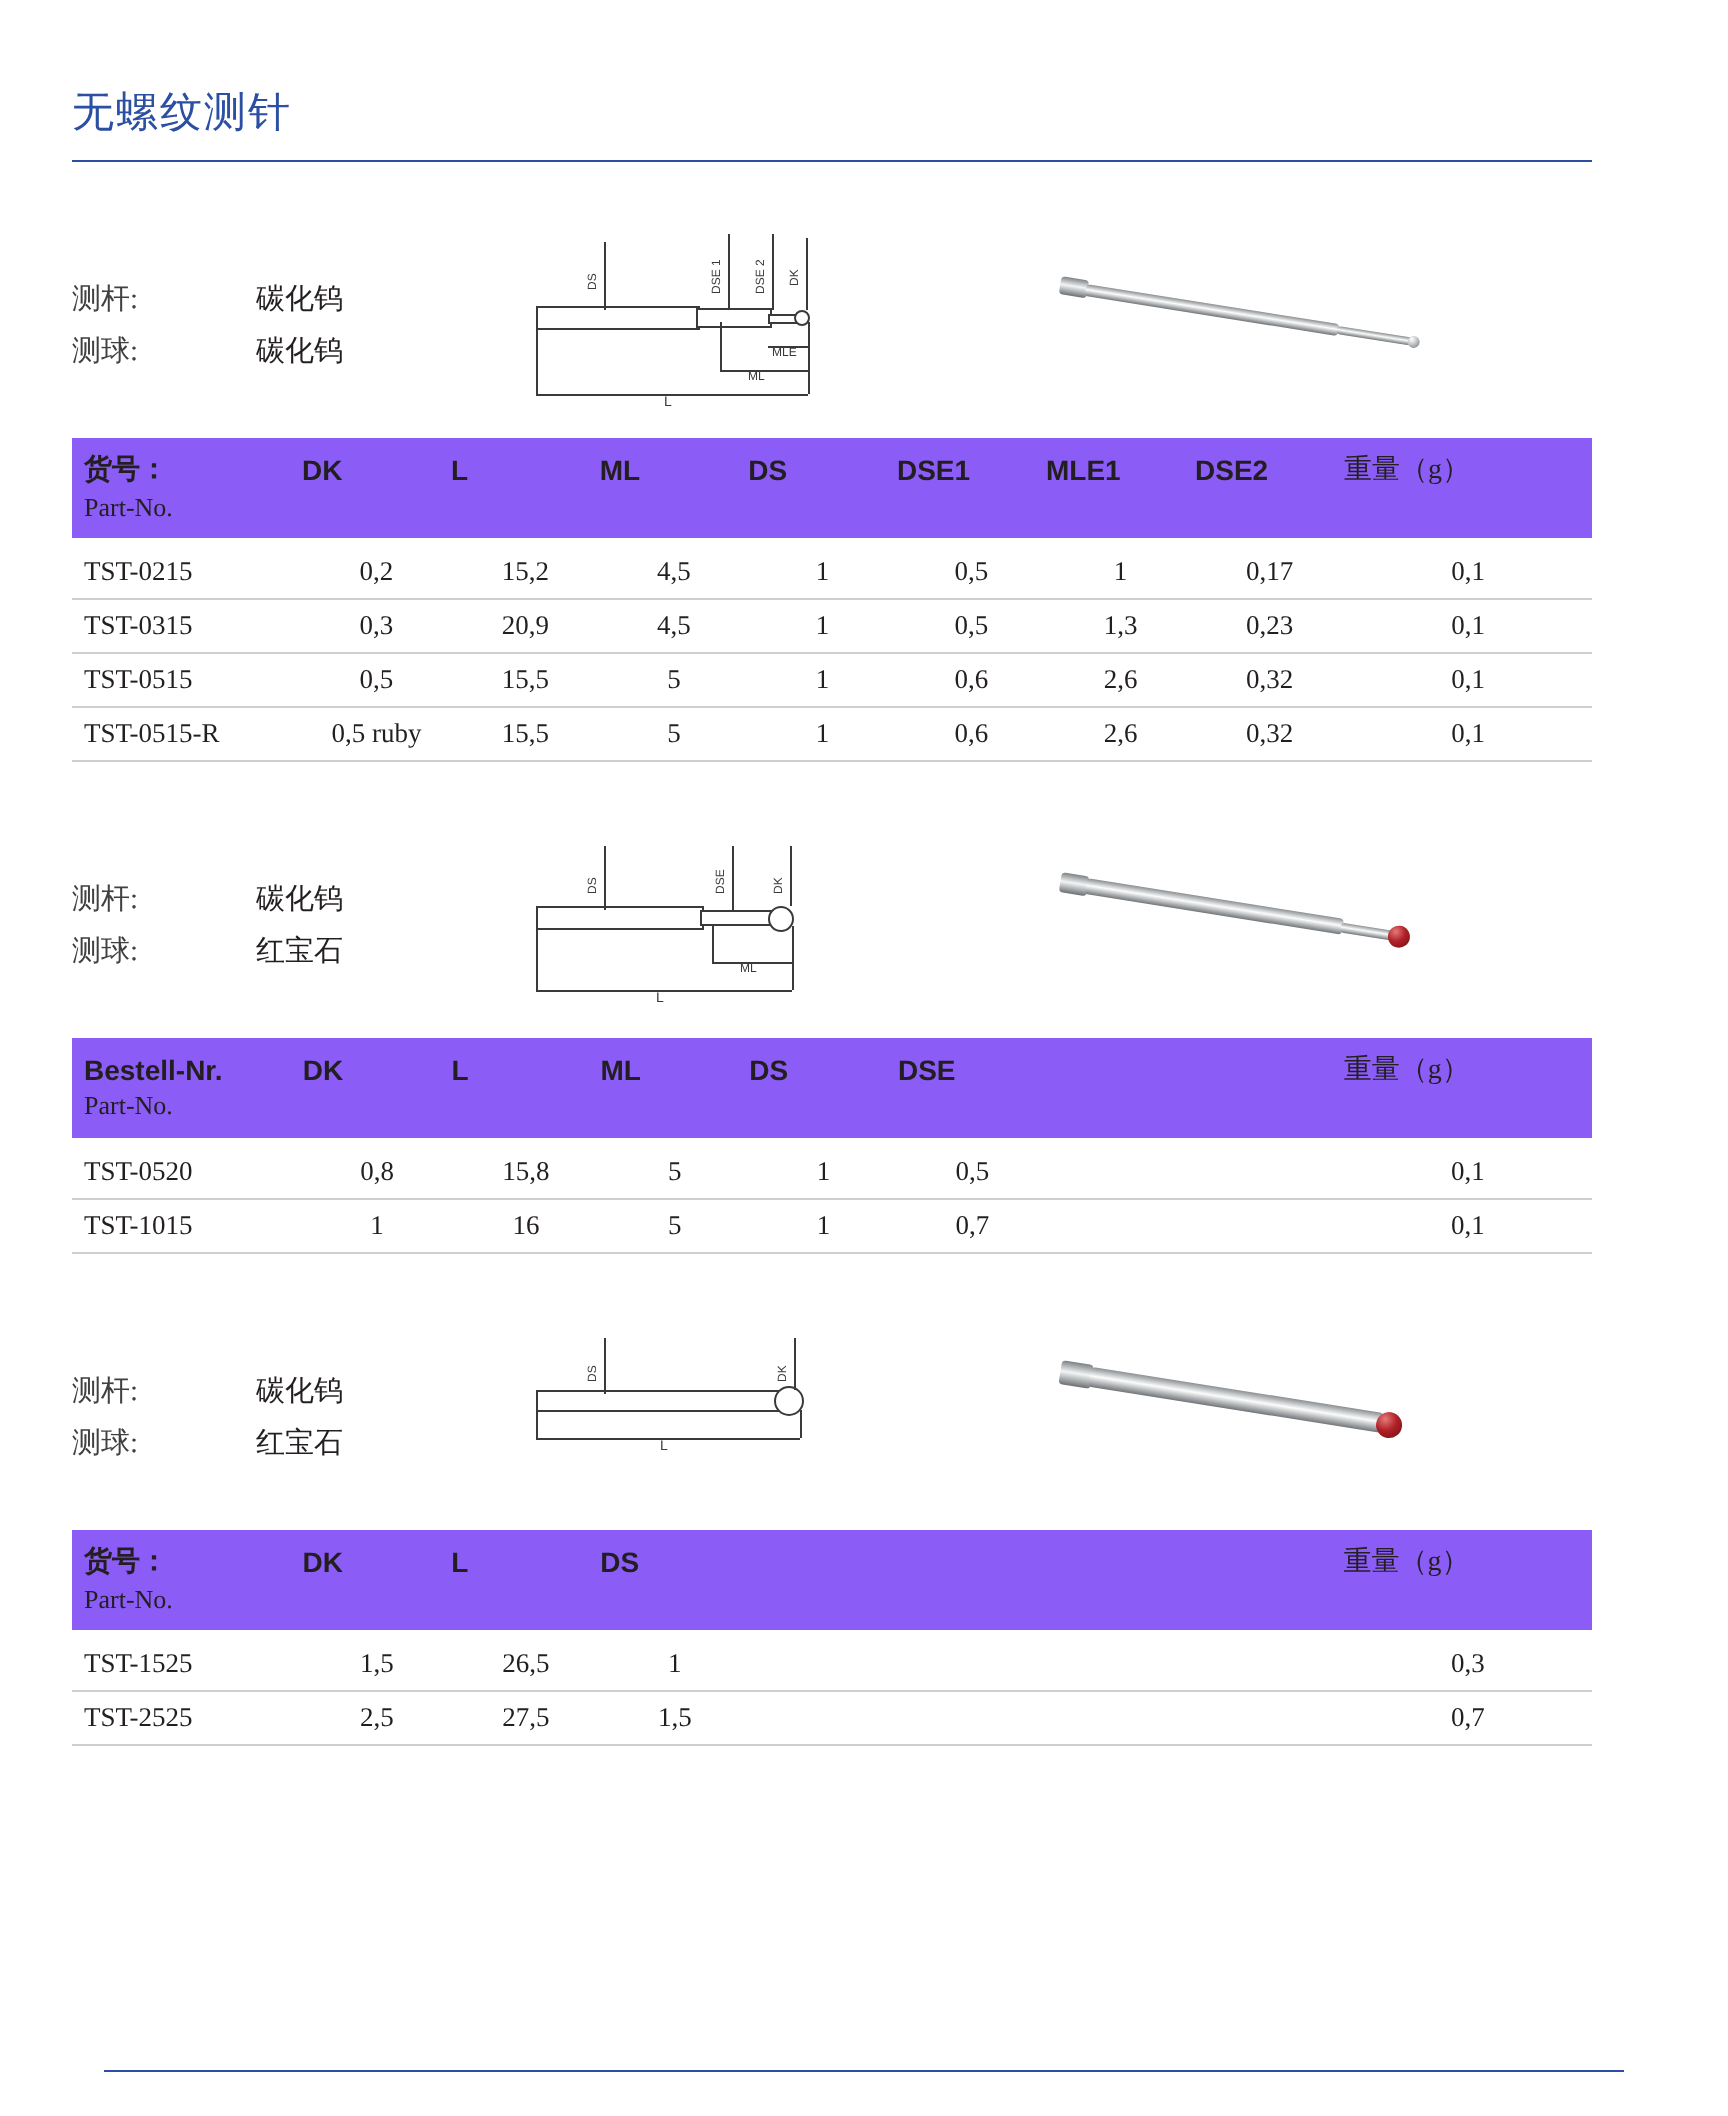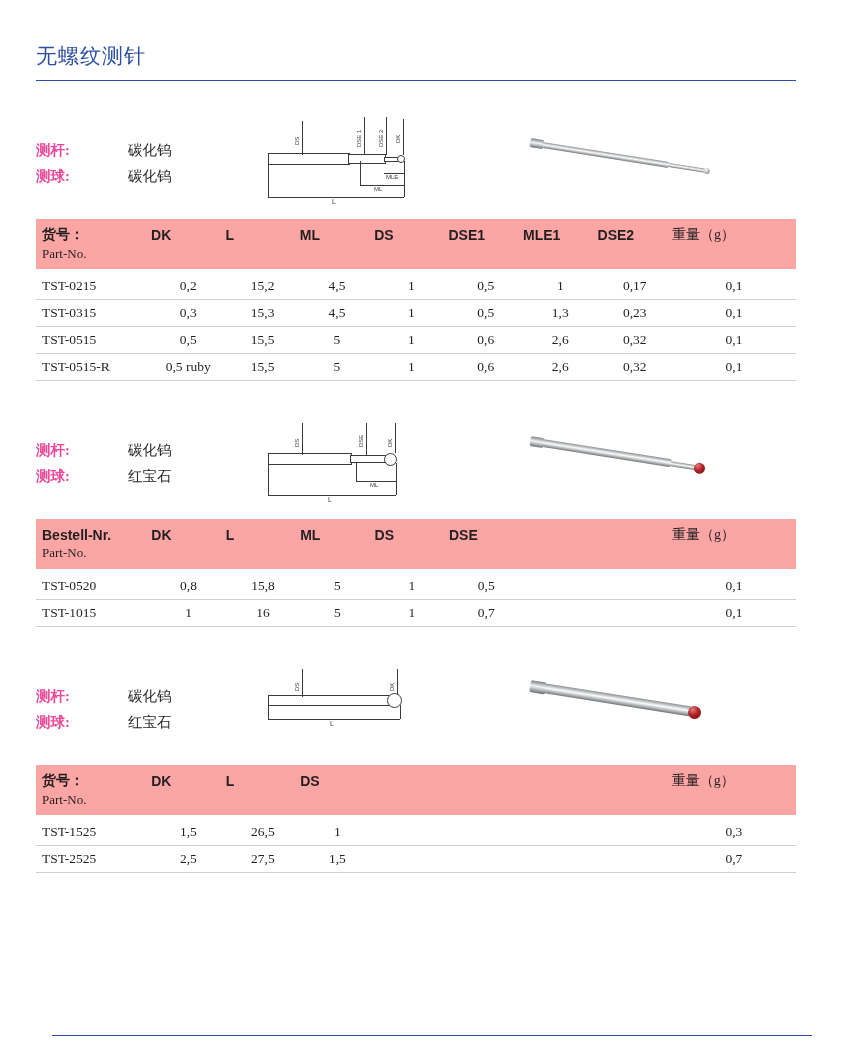--- a/index.html
+++ b/index.html
@@ -56,22 +56,21 @@
     width: 220px;
     padding-top: 22px;
     font-size: 14.5px;
     line-height: 26px;
   }
   .mat-row {
     display: flex;
   }
   .mat-label {
     width: 92px;
-    color: #ec4899;
-    font-weight: bold;
+    color: #404040;
   }
   .mat-value {
     color: #231f20;
   }
   .tech-drawing {
     width: 250px;
     position: relative;
     height: 96px;
   }
   .photo {
@@ -128,21 +127,21 @@
   }
 
   
   table.spec {
     width: 760px;
     border-collapse: collapse;
     font-size: 13.5px;
     margin-top: 8px;
   }
   table.spec thead td {
-    background: #fca5a5;
+    background: #8b5cf6;
     font-family: "Liberation Sans", sans-serif;
     padding: 0;
   }
   .hdr-cell {
     padding: 7px 0 2px 0;
     font-weight: bold;
     font-size: 14px;
   }
   .hdr-sub {
     padding: 0 0 7px 0;
@@ -295,21 +294,21 @@
           <td>4,5</td>
           <td>1</td>
           <td>0,5</td>
           <td>1</td>
           <td>0,17</td>
           <td>0,1</td>
         </tr>
         <tr>
           <td class="part">TST-0315</td>
           <td>0,3</td>
-          <td>15,3</td>
+          <td>20,9</td>
           <td>4,5</td>
           <td>1</td>
           <td>0,5</td>
           <td>1,3</td>
           <td>0,23</td>
           <td>0,1</td>
         </tr>
         <tr>
           <td class="part">TST-0515</td>
           <td>0,5</td>

